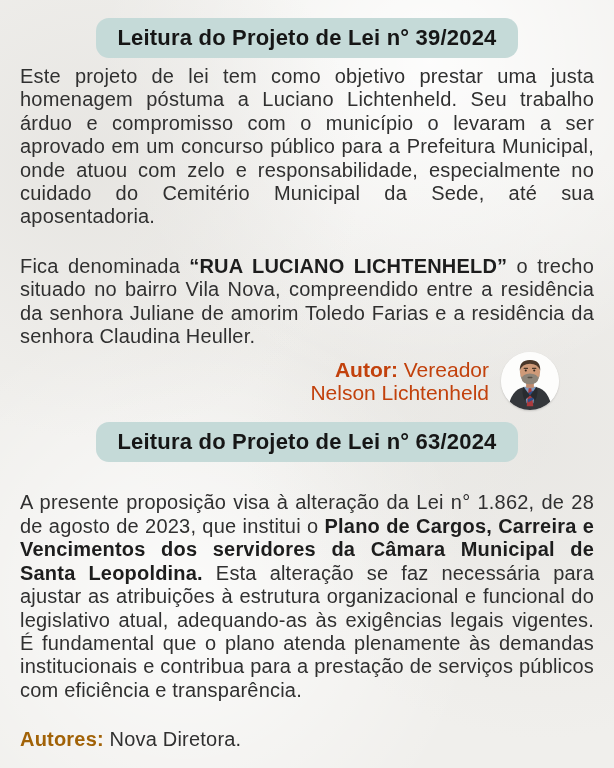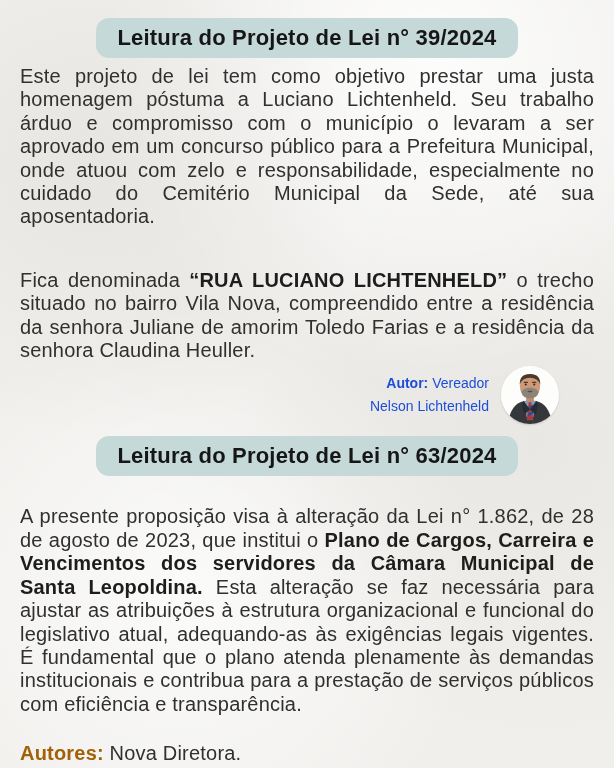--- a/index.html
+++ b/index.html
@@ -40,37 +40,37 @@
 
   p.body{
     font-size:20px;
     line-height:23.4px;
     letter-spacing:.2px;
     text-align:justify;
     color:var(--ink);
   }
   p.body .b{ font-weight:700; color:#1d1d1d; }
   .p1{ margin-top:7px; }
-  .p2{ margin-top:40px; }
+  .p2{ margin-top:26px; }
   .p3{ margin-top:29px; }
 
   .author-row{
     margin-top:2px;
     display:flex;
     justify-content:flex-end;
     align-items:center;
     gap:12px;
     padding-right:35px;
     height:62px;
   }
   .author-text{
     text-align:right;
-    font-size:14px;
+    font-size:21px;
     line-height:23px;
-    color:#1d4ed8;
+    color:#c2410c;
     margin-left:24px;
   }
   .author-text .b{ font-weight:700; }
 
   .avatar{
     width:58px; height:58px;
     border-radius:50%;
     overflow:hidden;
     background:#fdfdfc;
     box-shadow:0 1px 2px rgba(0,0,0,.15);

